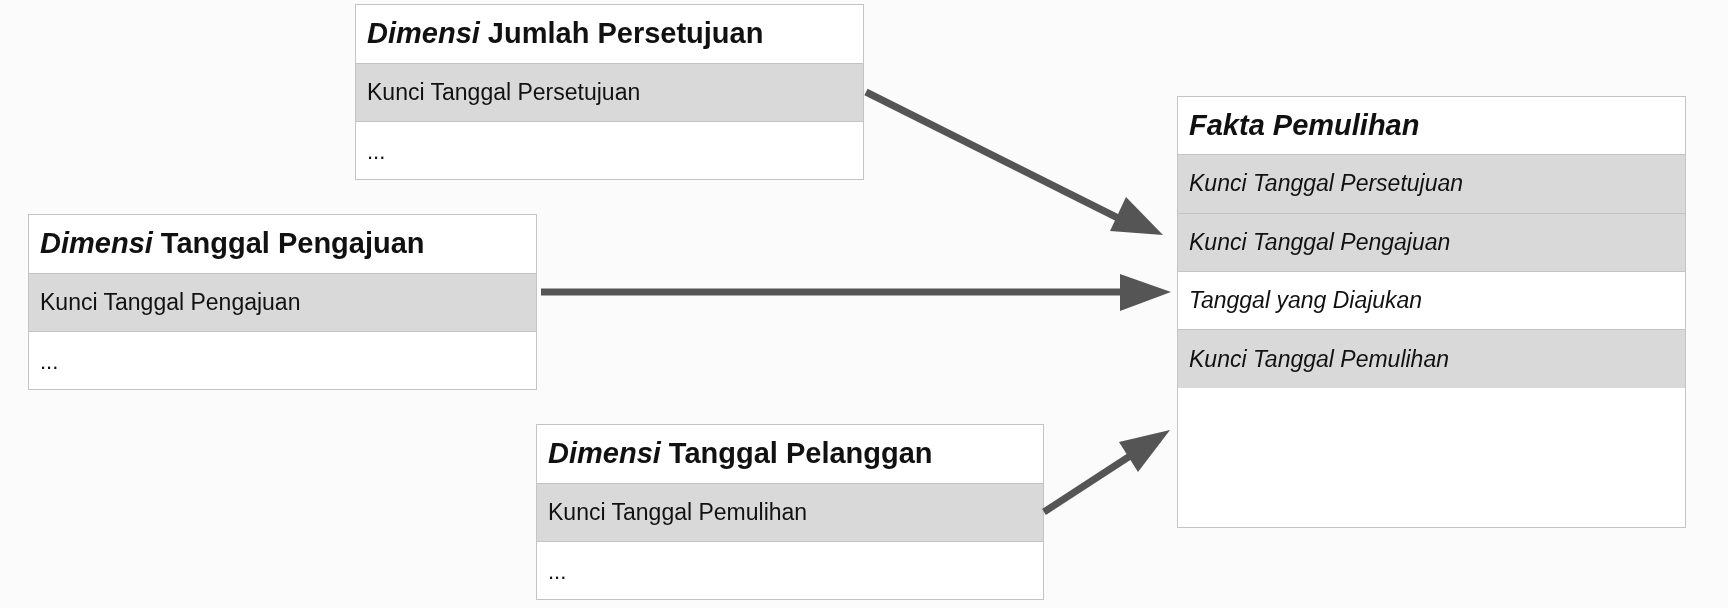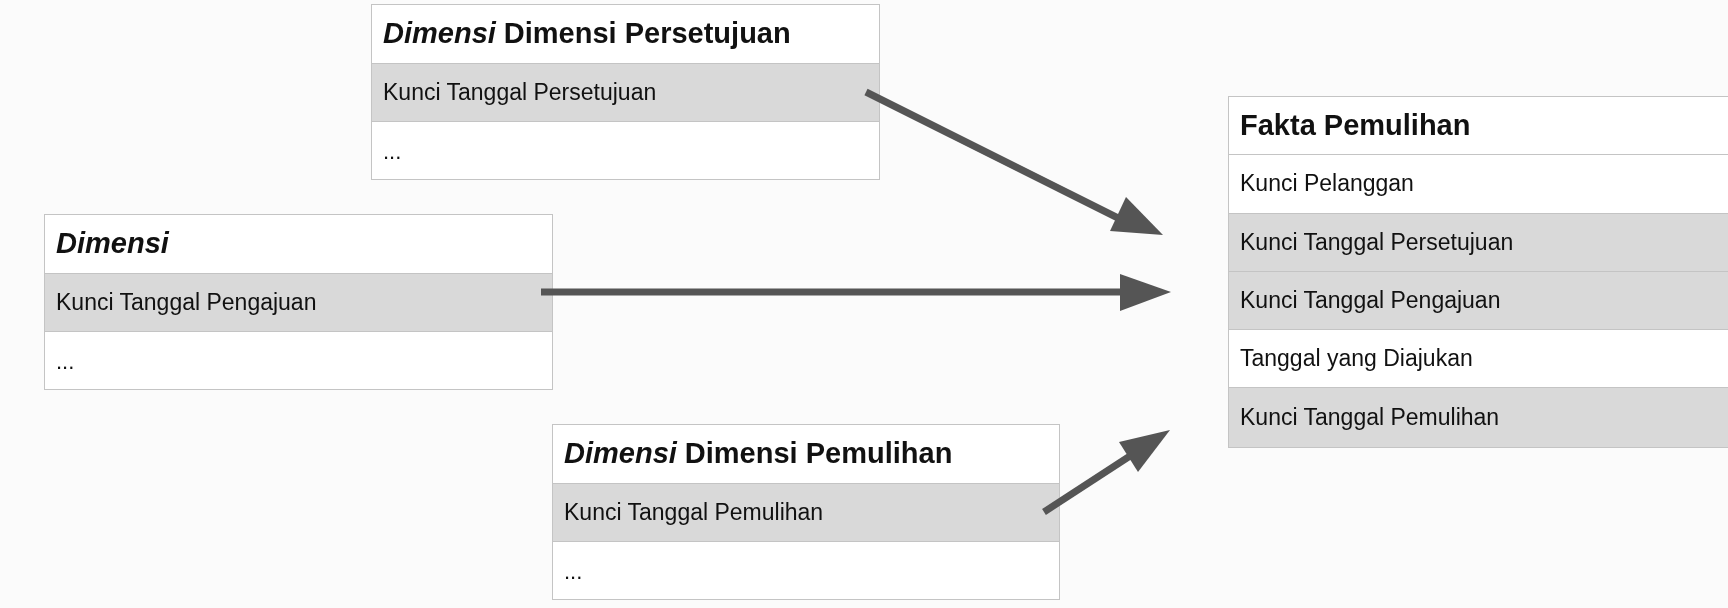--- a/index.html
+++ b/index.html
@@ -13,21 +13,20 @@
       position: relative;
       overflow: hidden;
       font-family: "Liberation Sans", "DejaVu Sans", sans-serif;
       color: #111111;
     }
     .entity {
       position: absolute;
       border: 1.5px solid #c4c4c4;
       background: #ffffff;
       box-sizing: border-box;
-      margin-left: 16px;
     }
     .entity .row {
       height: 58.5px;
       box-sizing: border-box;
       border-bottom: 1.5px solid #c4c4c4;
       padding-left: 11px;
       display: flex;
       align-items: center;
       font-size: 23px;
       white-space: nowrap;
@@ -48,63 +47,63 @@
       background: #d9d9d9;
     }
     .entity .row.ellipsis {
       font-size: 22px;
       align-items: flex-end;
       padding-bottom: 16px;
     }
     #dim-persetujuan { left: 355px; top: 4px; width: 509px; height: 176px; }
     #dim-pengajuan   { left: 28px;  top: 214px; width: 509px; height: 176px; }
     #dim-pemulihan   { left: 536px; top: 424px; width: 508px; height: 176px; }
-    #fact-pemulihan  { left: 1212px; top: 96px; width: 509px; height: 352px; }
+    #fact-pemulihan  { left: 1177px; top: 96px; width: 509px; height: 432px; font-style: italic; }
     #fact-pemulihan .row { height: 58.3px; }
     svg.arrows {
       position: absolute;
       left: 0;
       top: 0;
       width: 1728px;
       height: 608px;
       pointer-events: none;
     }
   </style>
 </head>
 <body>
 
 <div class="entity" id="dim-persetujuan">
   <div class="row header">
     <span class="italic">Dimensi</span>
-    <span>Dimensi Persetujuan</span>
+    <span>Jumlah Persetujuan</span>
   </div>
   <div class="row shaded">Kunci Tanggal Persetujuan</div>
   <div class="row ellipsis">...</div>
 </div>
 
 <div class="entity" id="dim-pengajuan">
   <div class="row header">
     <span class="italic">Dimensi</span>
+    <span>Tanggal Pengajuan</span>
   </div>
   <div class="row shaded">Kunci Tanggal Pengajuan</div>
   <div class="row ellipsis">...</div>
 </div>
 
 <div class="entity" id="dim-pemulihan">
   <div class="row header">
     <span class="italic">Dimensi</span>
-    <span>Dimensi Pemulihan</span>
+    <span>Tanggal Pelanggan</span>
   </div>
   <div class="row shaded">Kunci Tanggal Pemulihan</div>
   <div class="row ellipsis">...</div>
 </div>
 
 <div class="entity" id="fact-pemulihan">
   <div class="row header">Fakta Pemulihan</div>
-  <div class="row">Kunci Pelanggan</div>
   <div class="row shaded">Kunci Tanggal Persetujuan</div>
   <div class="row shaded">Kunci Tanggal Pengajuan</div>
   <div class="row">Tanggal yang Diajukan</div>
   <div class="row shaded">Kunci Tanggal Pemulihan</div>
 </div>
 
 <svg class="arrows" viewBox="0 0 1728 608">
   <g fill="#555555" stroke="#555555">
 
     <g>

